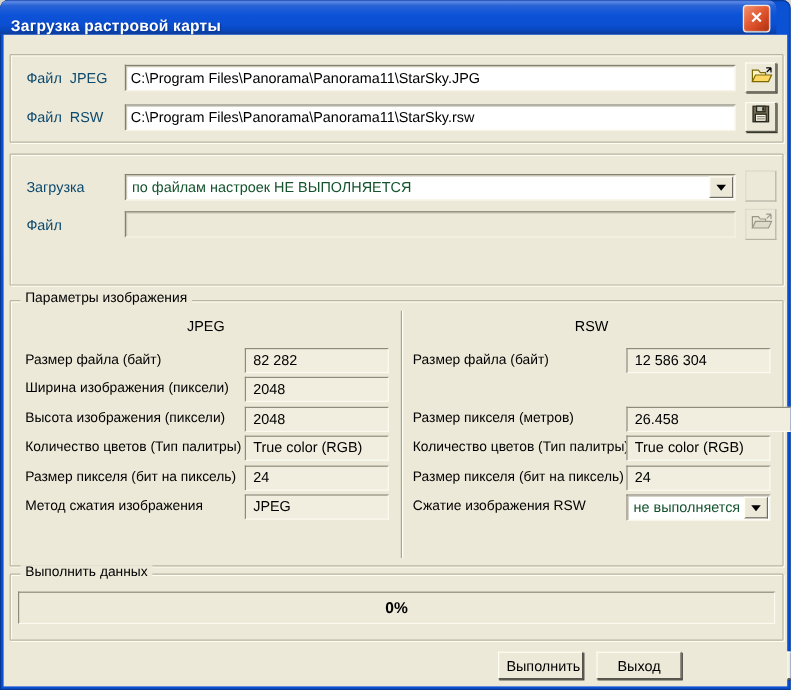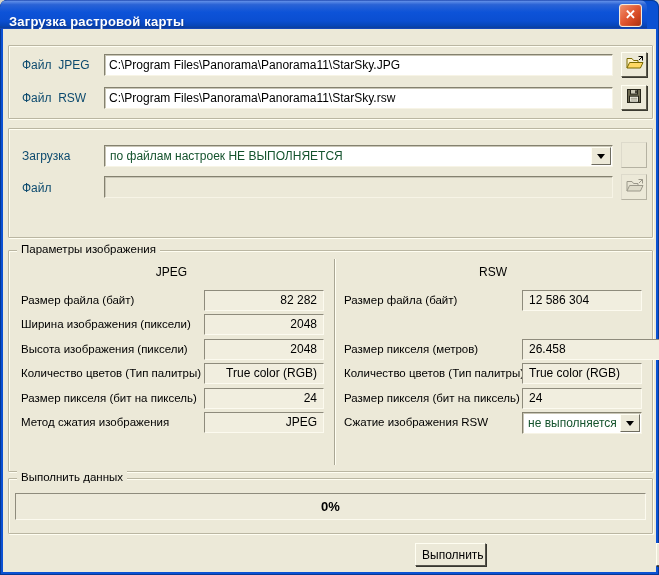--- a/index.html
+++ b/index.html
@@ -51,21 +51,21 @@
     font-family:"Liberation Sans",sans-serif; font-size:12px; color:#000;
     padding:0 4px; outline:none;
   }
   .tbox:disabled, .tbox.disabled { background:#ece9d8; color:#8a877a; }
   .vbox {
     position:absolute; box-sizing:border-box; height:21px;
     background:#f1eedf; border:1px solid;
     border-color:#8e8b7c #fcfaef #fcfaef #8e8b7c;
     font-size:12px; color:#000; line-height:19px; padding:0 6px;
   }
-  .vbox.right { text-align:right; }
+  .vbox.right { }
   .combo {
     position:absolute; box-sizing:border-box; height:22px;
     background:#fff; border:1px solid;
     border-color:#84816f #f7f4e6 #f7f4e6 #84816f;
     box-shadow: inset 1px 1px 0 #c9c6b6;
     font-size:12px; line-height:20px; padding-left:5px; color:#14532d;
   }
   .combo .dd {
     position:absolute; top:1px; right:1px; bottom:1px; width:18px;
     background:#ece9d8; border:1px solid;
@@ -211,16 +211,17 @@
     </div>
 
     <div class="grp" style="left:5px; top:449px; width:643px; height:54px;">
       <div class="legend">Выполнить данных</div>
       <div class="progress" style="left:6px; top:14px; width:631px;">
         <span>0%</span>
       </div>
     </div>
 
     <button class="btn" style="left:412px; top:514px; width:71px;">Выполнить</button>
+    <button class="btn" style="left:494px; top:514px; width:71px;">Выход</button>
     <button class="btn" style="left:612px; top:514px; width:53px;margin-left:41px;">Помощь</button>
 
   </div>
 </div>
 
 </body></html>

